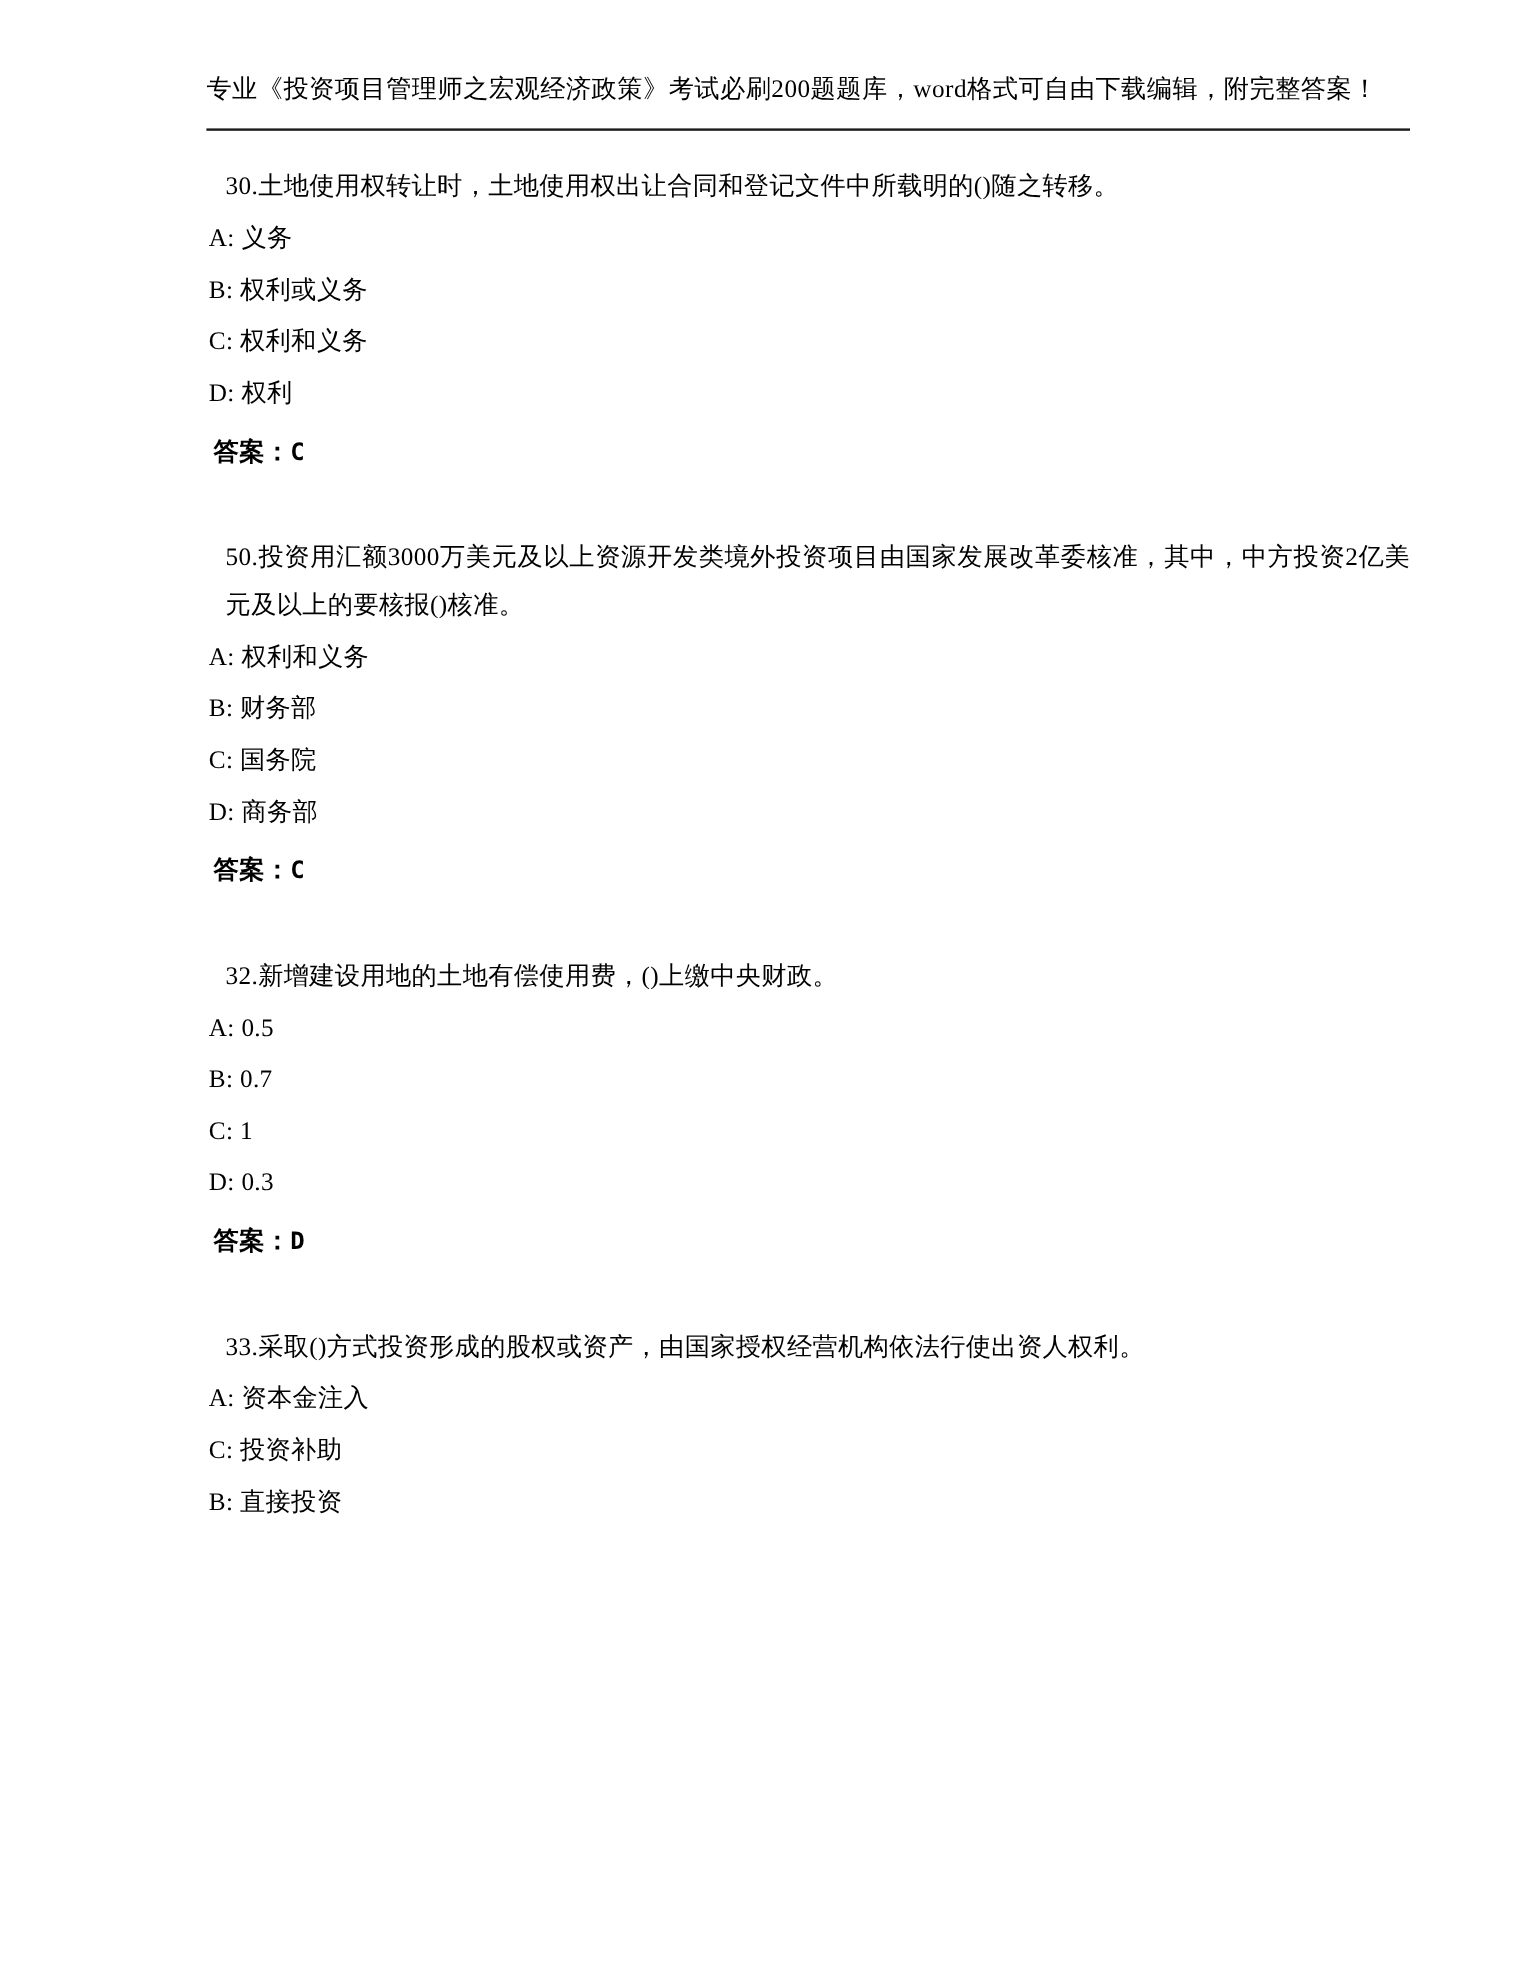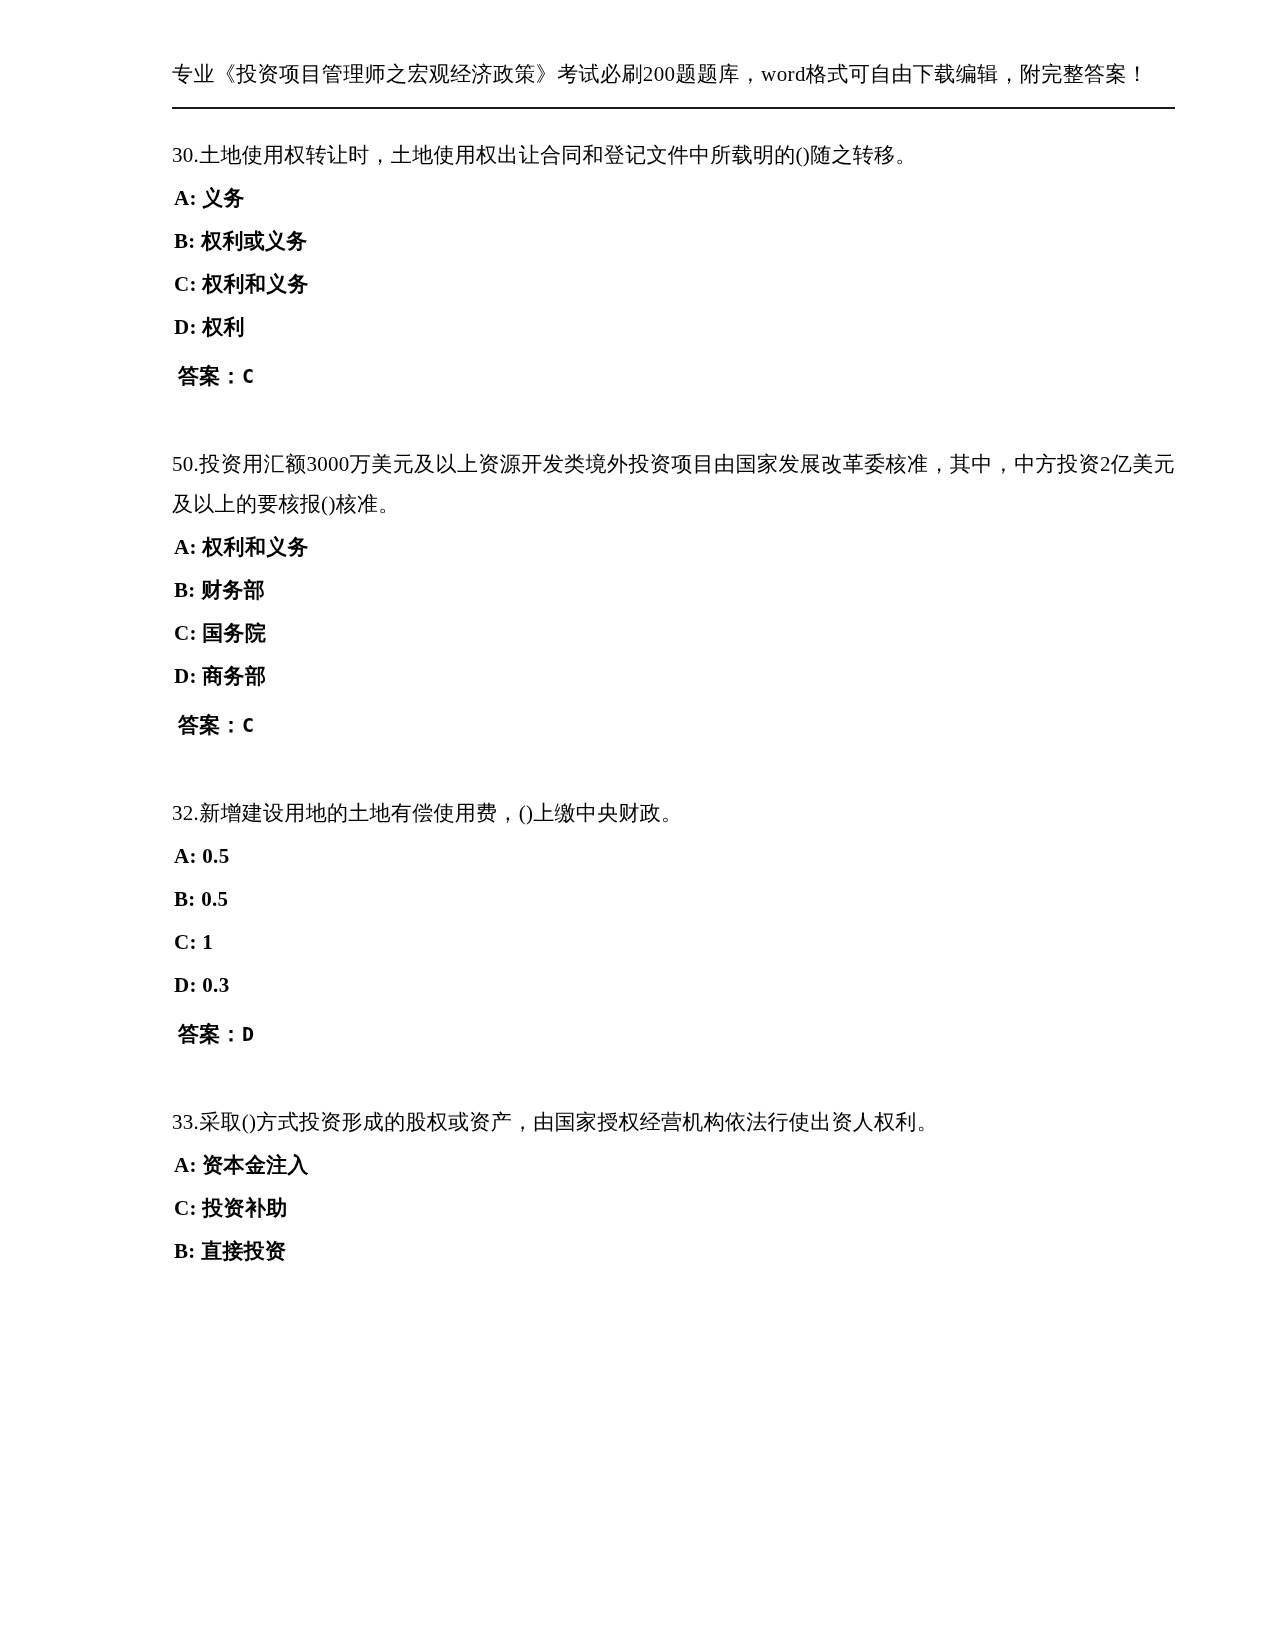--- a/index.html
+++ b/index.html
@@ -34,29 +34,28 @@
     margin: 14px 0 26px 0;
   }
   .question-block {
     margin: 0 0 46px 0;
   }
   .q-stem {
     font-size: 21px;
     line-height: 40px;
     letter-spacing: 0.3px;
     text-align: justify;
-    margin: 0 0 2px 0;
+    margin: 0 0 2px 16px;
   }
   .q-option {
     font-size: 21px;
     line-height: 43px;
     letter-spacing: 0.3px;
     margin: 0;
     padding-left: 2px;
-    font-weight: bold;
   }
   .q-answer {
     font-size: 21px;
     line-height: 43px;
     letter-spacing: 0.3px;
     margin: 6px;
     font-weight: bold;
   }
   .q-answer .ans-letter {
     font-family: "DejaVu Sans Mono", monospace;
@@ -86,21 +85,21 @@
     <p class="q-option">A: 权利和义务</p>
     <p class="q-option">B: 财务部</p>
     <p class="q-option">C: 国务院</p>
     <p class="q-option">D: 商务部</p>
     <p class="q-answer"><span>答案：</span><span class="ans-letter">C</span></p>
   </div>
 
   <div class="question-block">
     <p class="q-stem">32.新增建设用地的土地有偿使用费，()上缴中央财政。</p>
     <p class="q-option">A: 0.5</p>
-    <p class="q-option">B: 0.5</p>
+    <p class="q-option">B: 0.7</p>
     <p class="q-option">C: 1</p>
     <p class="q-option">D: 0.3</p>
     <p class="q-answer"><span>答案：</span><span class="ans-letter">D</span></p>
   </div>
 
   <div class="question-block">
     <p class="q-stem">33.采取()方式投资形成的股权或资产，由国家授权经营机构依法行使出资人权利。</p>
     <p class="q-option">A: 资本金注入</p>
     <p class="q-option">C: 投资补助</p>
     <p class="q-option">B: 直接投资</p>

